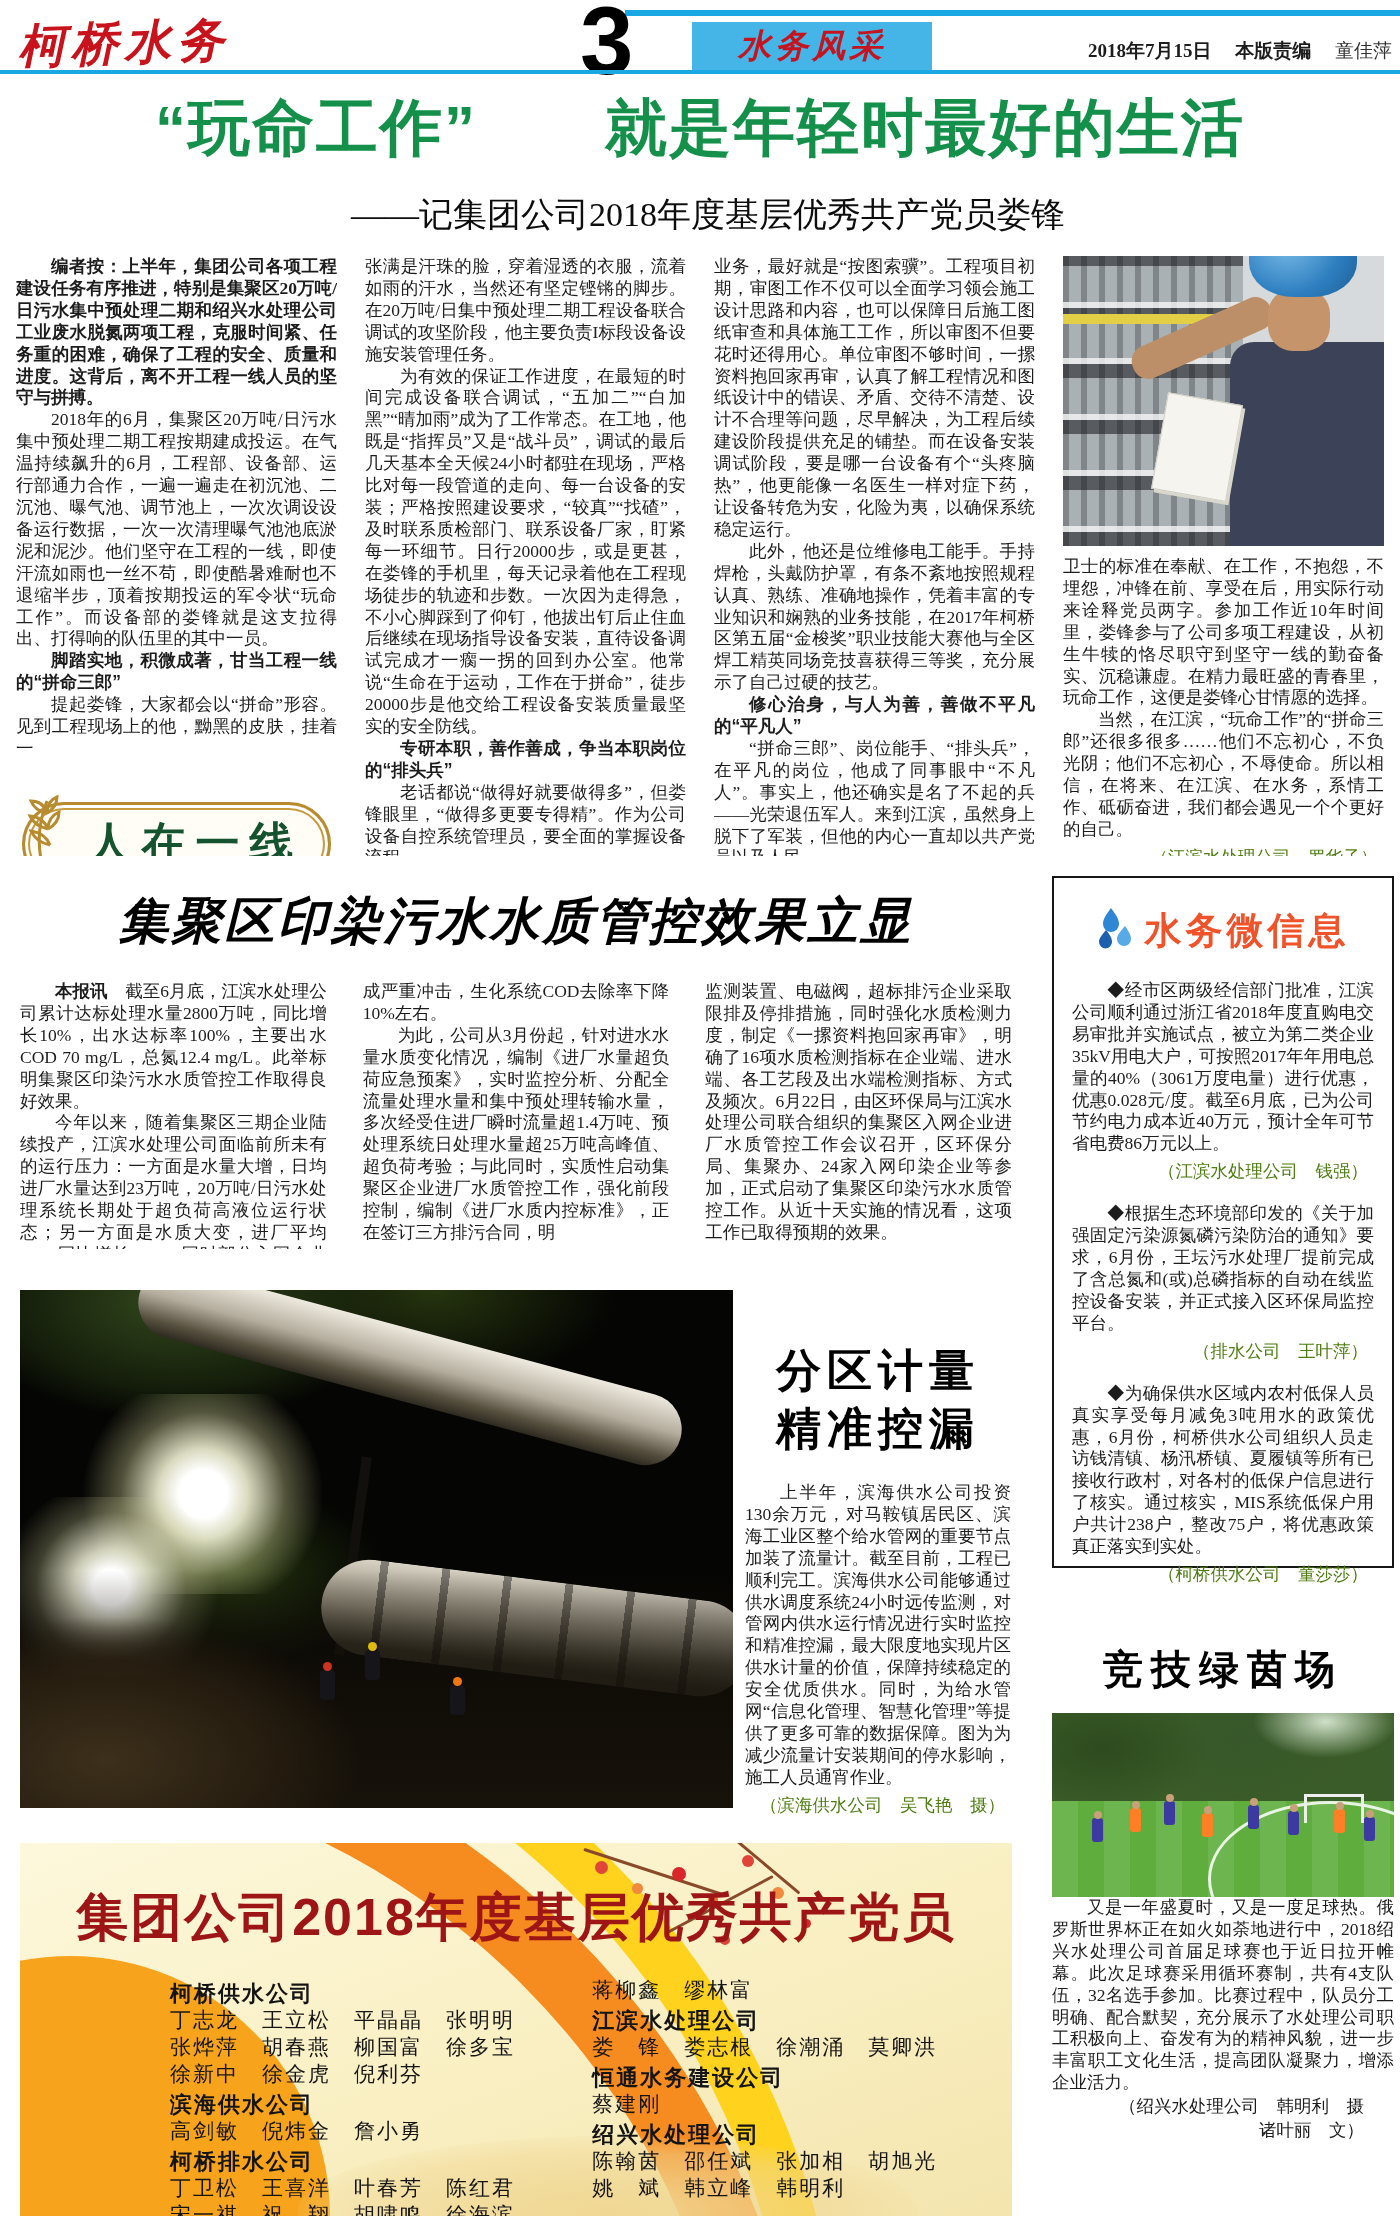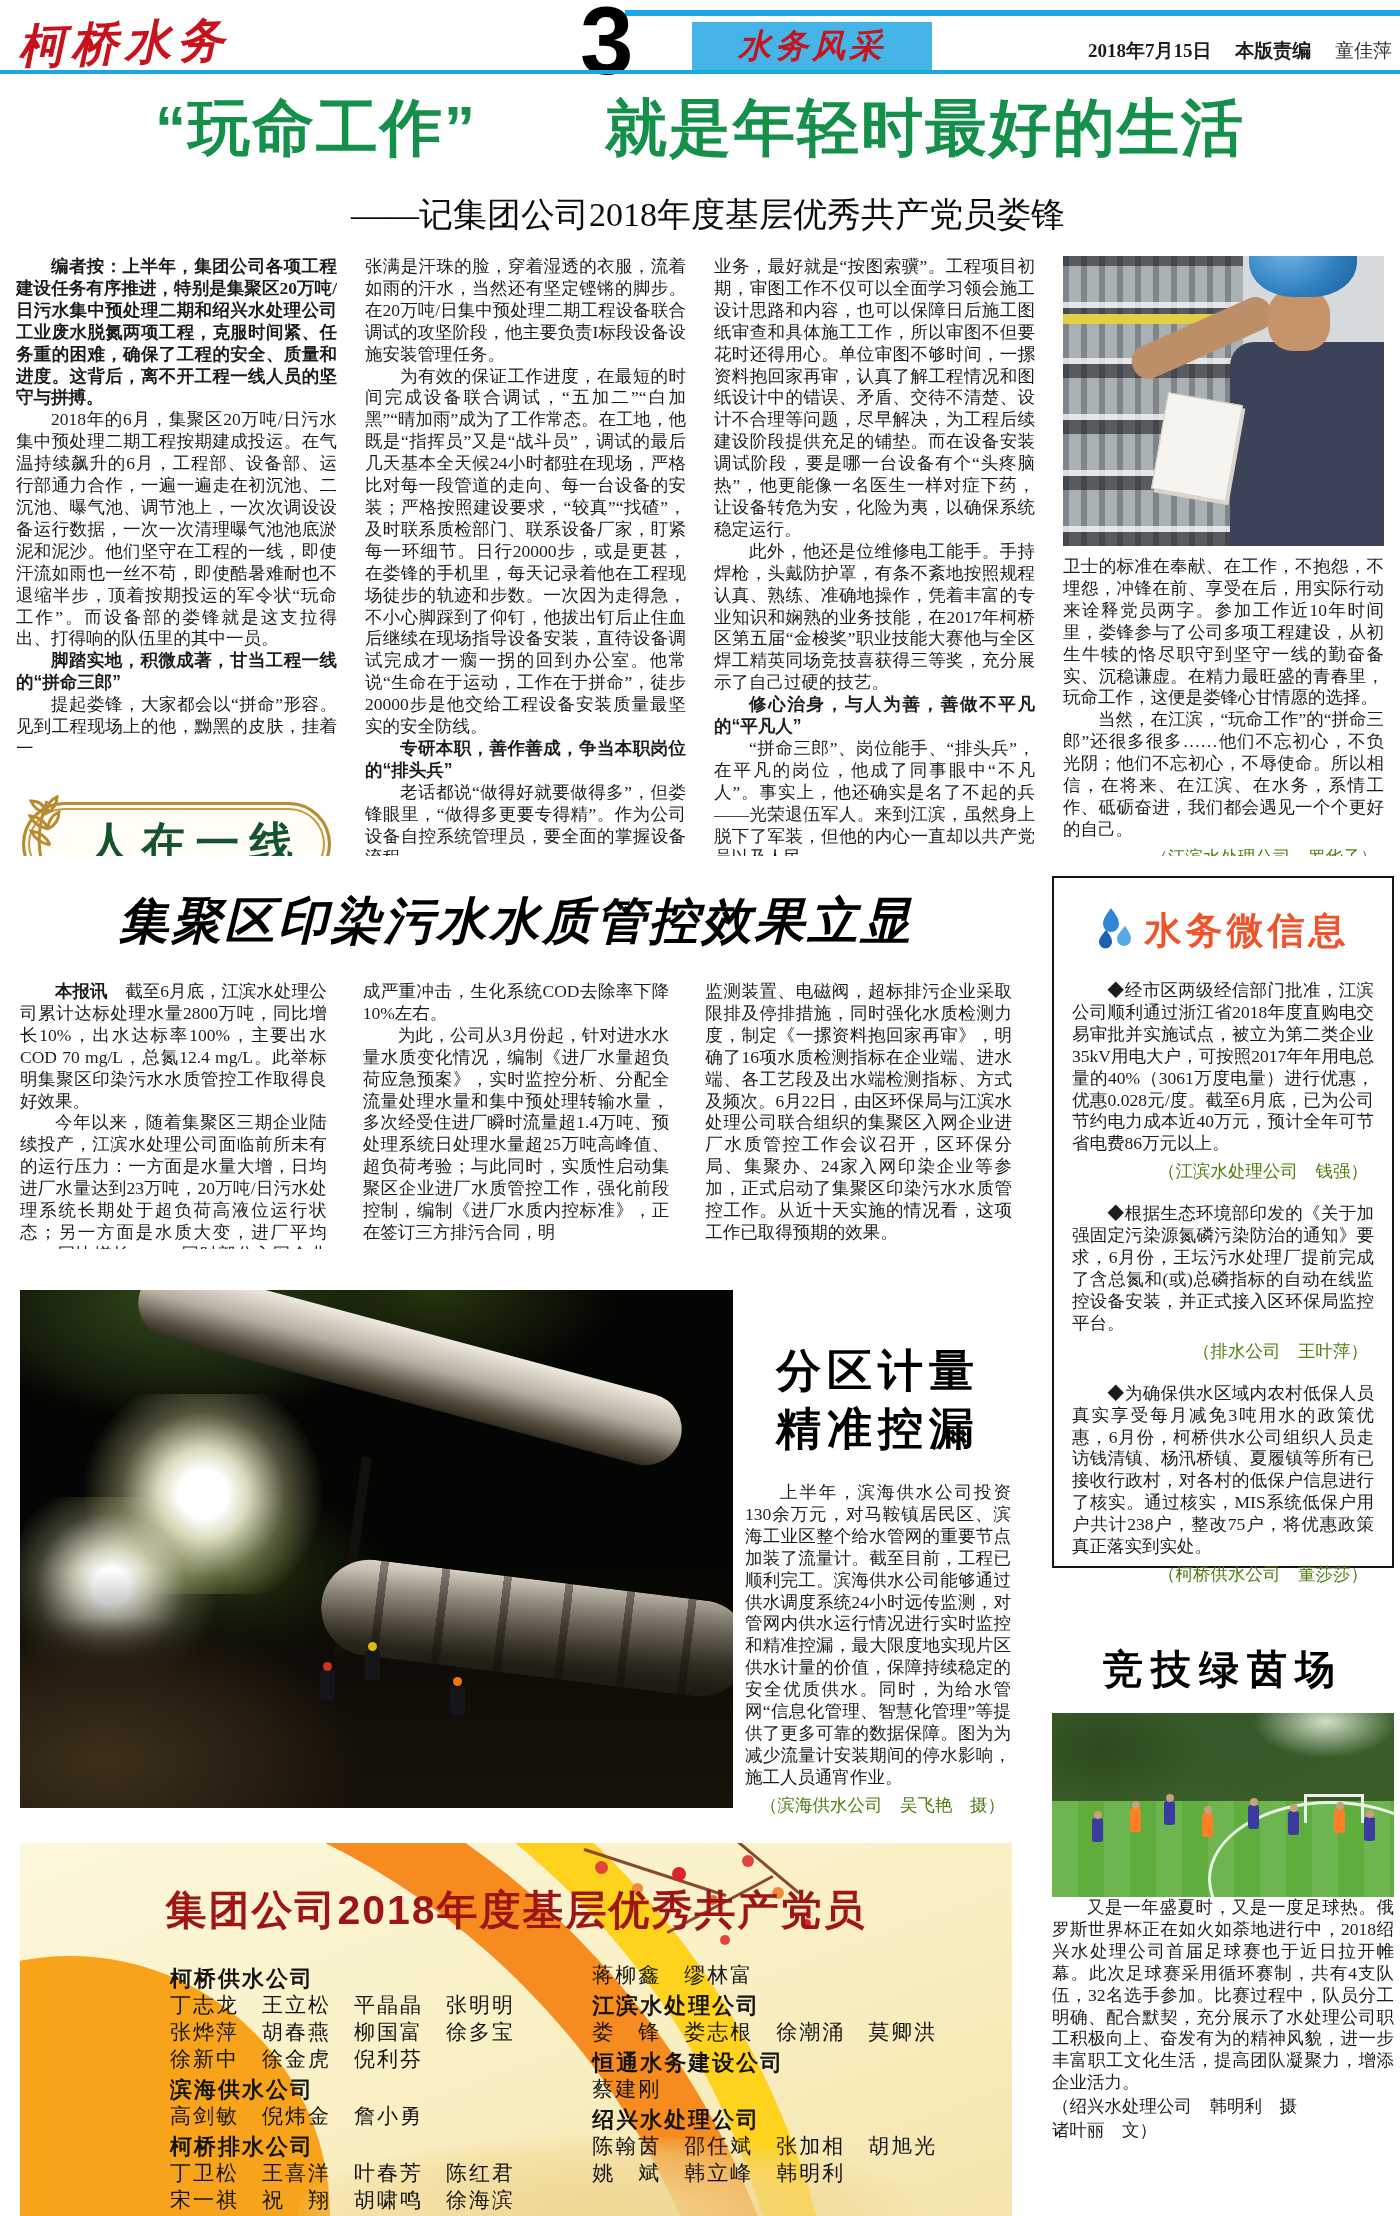--- a/index.html
+++ b/index.html
@@ -104,33 +104,33 @@
       radial-gradient(ellipse 160px 90px at 55% 30%,#37582a 0%,transparent 75%),#3a5c28;}
   .sp-field{position:absolute;left:0;top:48%;width:100%;height:52%;background:
       repeating-linear-gradient(90deg,rgba(255,255,255,.09) 0 26px,transparent 26px 52px),#5fae3d;}
   .sp-arc{position:absolute;right:-60px;bottom:-60px;width:240px;height:150px;border:3px solid rgba(255,255,255,.85);
       border-radius:50%;}
   .sp-goal{position:absolute;right:30px;top:44%;width:54px;height:26px;border:3px solid #eee;border-bottom:none;}
   .player{position:absolute;width:11px;height:24px;border-radius:3px;background:#3c3aa0;}
   .player::before{content:"";position:absolute;left:2px;top:-7px;width:8px;height:8px;border-radius:50%;background:#caa07a;}
   .player.orange{background:#ff7f27;}
   .soccer .body-text{}
-  .byline2{text-align:left;font-size:17.5px;line-height:24px;padding-right:30px;}
+  .byline2{text-align:right;font-size:17.5px;line-height:24px;padding-right:30px;}
   
   .honor{position:absolute;left:20px;top:1843px;width:992px;height:373px;overflow:hidden;
       background:linear-gradient(160deg,#fdf8dc 0%,#f9efc2 55%,#f4e5ae 100%);}
   .arc1{position:absolute;left:-780px;top:-220px;width:1500px;height:1500px;border-radius:50%;
       border:52px solid #ffd21e;}
   .arc2{position:absolute;left:-850px;top:-150px;width:1500px;height:1500px;border-radius:50%;
       border:72px solid #f68b1f;}
   .corner{position:absolute;left:-210px;bottom:-260px;width:520px;height:520px;border-radius:50%;background:#f7a41c;}
   .hill{position:absolute;left:28%;bottom:-70px;width:620px;height:150px;border-radius:50%;
       background:radial-gradient(ellipse,#f0d793 0%,rgba(240,215,147,.5) 55%,transparent 75%);}
   .honor-title{position:relative;margin:40px 0 0 0;text-align:center;color:#9e1516;
-      font-family:"Liberation Sans",sans-serif;font-weight:900;font-size:41px;letter-spacing:2px;z-index:3;}
+      font-family:"Liberation Sans",sans-serif;font-weight:900;font-size:52px;letter-spacing:2px;z-index:3;}
   .honor-grid{position:relative;z-index:3;display:grid;grid-template-columns:54% 46%;
       margin:24px 60px 0 150px;}
   .hrow{font-size:21px;line-height:27px;color:#141414;letter-spacing:2px;}
   .hrow.hh{font-family:"Liberation Sans",sans-serif;font-weight:bold;font-size:22px;margin-top:3px;}
   .blossom{position:absolute;border-radius:50%;z-index:2;}
   .branch{position:absolute;height:3px;background:#8a4a2a;border-radius:2px;z-index:1;}
   
   .drops{width:40px;height:46px;}
 </style>
 </head>

